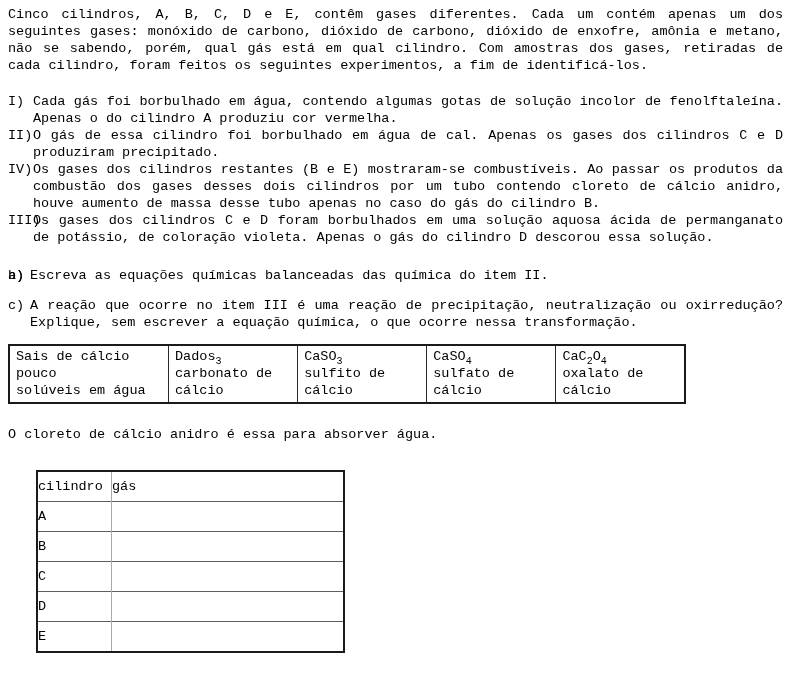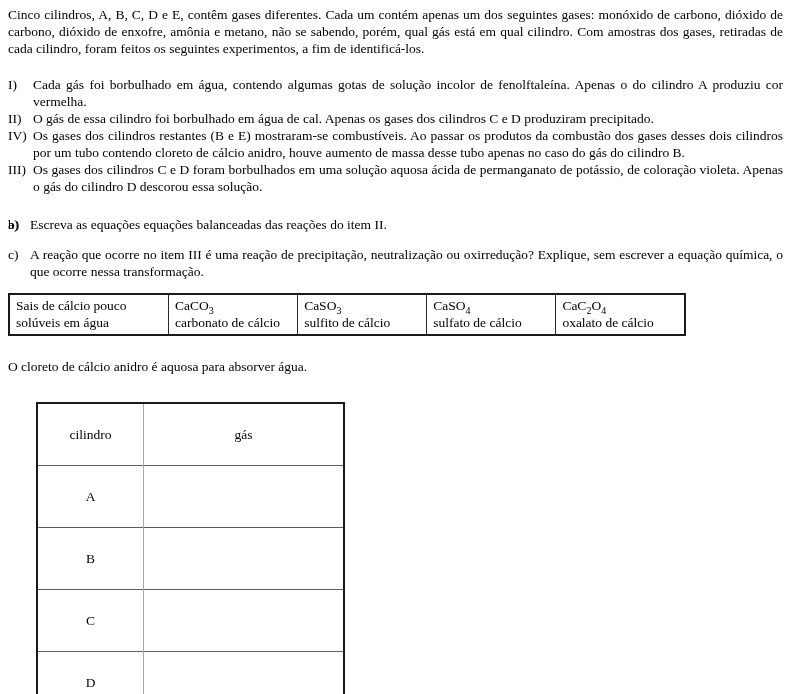--- a/index.html
+++ b/index.html
@@ -1,19 +1,19 @@
 <!DOCTYPE html>
 <html><head>
 <meta charset="utf-8">
 <style>
   html,body{margin:0;padding:0;background:#ffffff;}
   .page{
     width:791px;height:694px;
     background:#ffffff;color:#000000;
-    font-family:Liberation Serif, serif;
+    font-family:Liberation Mono, monospace;
     font-size:13.5px;line-height:17px;
     box-sizing:border-box;
     padding:6px 8px 0 8px;
     overflow:hidden;
   }
   .justify{text-align:justify;}
   .intro{margin:0 0 19px 0;}
   .experiments{margin:0 0 21px 0;}
   .exp-item{position:relative;padding-left:25px;margin:0;}
   .exp-num{position:absolute;left:0;top:0;}
@@ -32,22 +32,22 @@
   table.dados td.c0{width:148px;}
   sub{font-size:10px;line-height:0;}
   .note{margin:22px 0 0 0;}
   table.answer{
     border-collapse:collapse;
     border:2px solid #1a1a1a;
     margin:27px 0 0 28px;
     table-layout:fixed;width:309px;
   }
   table.answer td{
-    height:29px;padding:16px;
-    text-align:center;vertical-align:middle;
+    height:29px;padding:0;
+    text-align:left;vertical-align:middle;
   }
   table.answer td.col-cyl{width:73px;border-right:1px solid #a9a9a9;}
   table.answer tr + tr td{border-top:1px solid #5f5f5f;}
 </style>
 </head>
 <body>
 
 <div class="page">
 
   <p class="intro justify">Cinco cilindros, A, B, C, D e E, contêm gases diferentes. Cada um contém apenas um dos seguintes gases: monóxido de carbono, dióxido de carbono, dióxido de enxofre, amônia e metano, não se sabendo, porém, qual gás está em qual cilindro. Com amostras dos gases, retiradas de cada cilindro, foram feitos os seguintes experimentos, a fim de identificá-los.</p>
@@ -70,57 +70,57 @@
       <span>Os gases dos cilindros C e D foram borbulhados em uma solução aquosa ácida de permanganato de potássio, de coloração violeta. Apenas o gás do cilindro D descorou essa solução.</span>
     </div>
   </div>
 
   <div class="questions">
     <div class="q-item justify">
       <span class="q-letter">a)</span>
     </div>
     <div class="q-item justify">
       <span class="q-letter">b)</span>
-      <span>Escreva as equações equações balanceadas das reações do item II.</span>
+      <span>Escreva as equações químicas balanceadas das química do item II.</span>
     </div>
     <div class="q-item justify">
       <span class="q-letter">c)</span>
       <span>A reação que ocorre no item III é uma reação de precipitação, neutralização ou oxirredução? Explique, sem escrever a equação química, o que ocorre nessa transformação.</span>
     </div>
   </div>
 
 
   <table class="dados">
     <tbody>
       <tr>
         <td class="c0">
           <div>Sais de cálcio pouco</div>
           <div>solúveis em água</div>
         </td>
         <td>
-          <div><span>CaCO</span><sub>3</sub></div>
+          <div><span>Dados</span><sub>3</sub></div>
           <div>carbonato de cálcio</div>
         </td>
         <td>
           <div><span>CaSO</span><sub>3</sub></div>
           <div>sulfito de cálcio</div>
         </td>
         <td>
           <div><span>CaSO</span><sub>4</sub></div>
           <div>sulfato de cálcio</div>
         </td>
         <td>
           <div><span>CaC</span><sub>2</sub><span>O</span><sub>4</sub></div>
           <div>oxalato de cálcio</div>
         </td>
       </tr>
     </tbody>
   </table>
 
-  <p class="note">O cloreto de cálcio anidro é aquosa para absorver água.</p>
+  <p class="note">O cloreto de cálcio anidro é essa para absorver água.</p>
 
   <table class="answer">
     <tbody>
       <tr>
         <td class="col-cyl">cilindro</td>
         <td>gás</td>
       </tr>
       <tr>
         <td class="col-cyl">A</td>
         <td></td>

